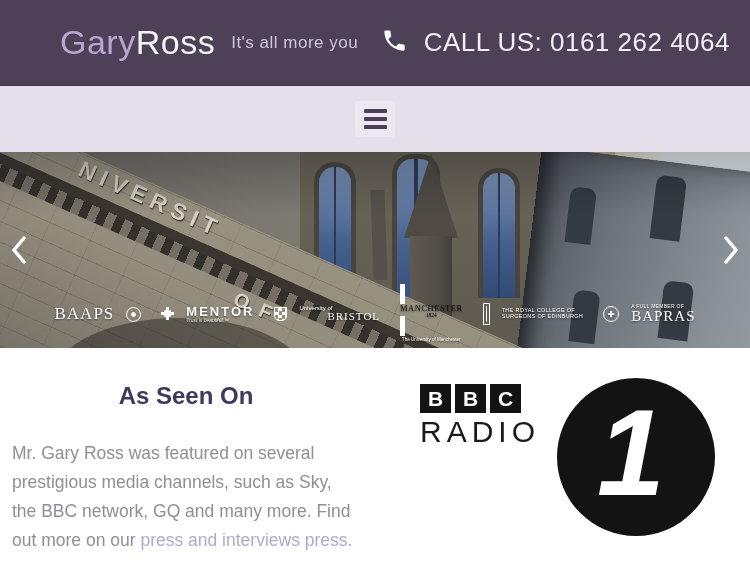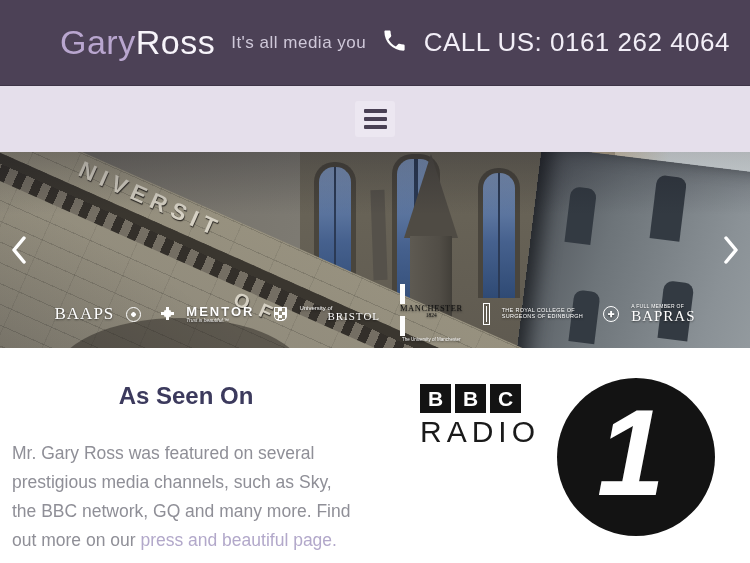--- a/index.html
+++ b/index.html
@@ -141,21 +141,21 @@
     transform:translate(-5px,-4px); }
 </style>
 </head>
 <body>
 
 <header class="header">
   <div class="brand">
     <span class="first">Gary</span>
       <span class="last">Ross</span>
   </div>
-  <span class="tagline">It's all media you</span>
+  <span class="tagline">It's all more you</span>
   <a class="call-group">
     <span>
       <svg viewBox="0 0 24 24">
           <path d="M6.62 10.79c1.44 2.83 3.76 5.14 6.59 6.59l2.2-2.2c.27-.27.67-.36 1.02-.24 1.12.37 2.33.57 3.57.57.55 0 1 .45 1 1V20c0 .55-.45 1-1 1-9.39 0-17-7.61-17-17 0-.55.45-1 1-1h3.5c.55 0 1 .45 1 1 0 1.25.2 2.45.57 3.57.11.35.03.74-.25 1.02l-2.2 2.2z"></path>
         </svg>
     </span>
     <span class="call-label">CALL US: 0161 262 4064</span>
   </a>
 </header>
 
@@ -247,21 +247,21 @@
         <span class="bapras-top">A FULL MEMBER OF</span>
         <span class="bapras-name">BAPRAS</span>
       </span>
     </div>
   </div>
 </section>
 
 <section class="seen-on">
   <div class="seen-left">
     <h2 class="seen-heading">As Seen On</h2>
-    <p class="seen-body"><span>Mr. Gary Ross was featured on several prestigious media channels, such as Sky, the BBC network, GQ and many more. Find out more on our </span><a class="press-link">press and beautiful page.</a></p>
+    <p class="seen-body"><span>Mr. Gary Ross was featured on several prestigious media channels, such as Sky, the BBC network, GQ and many more. Find out more on our </span><a class="press-link">press and interviews press.</a></p>
   </div>
   <div class="seen-right">
     <div class="col">
       <div class="bbc-blocks">
         <span class="bbc-block">B</span>
         <span class="bbc-block">B</span>
         <span class="bbc-block">C</span>
       </div>
       <div class="bbc-radio">RADIO</div>
     </div>

